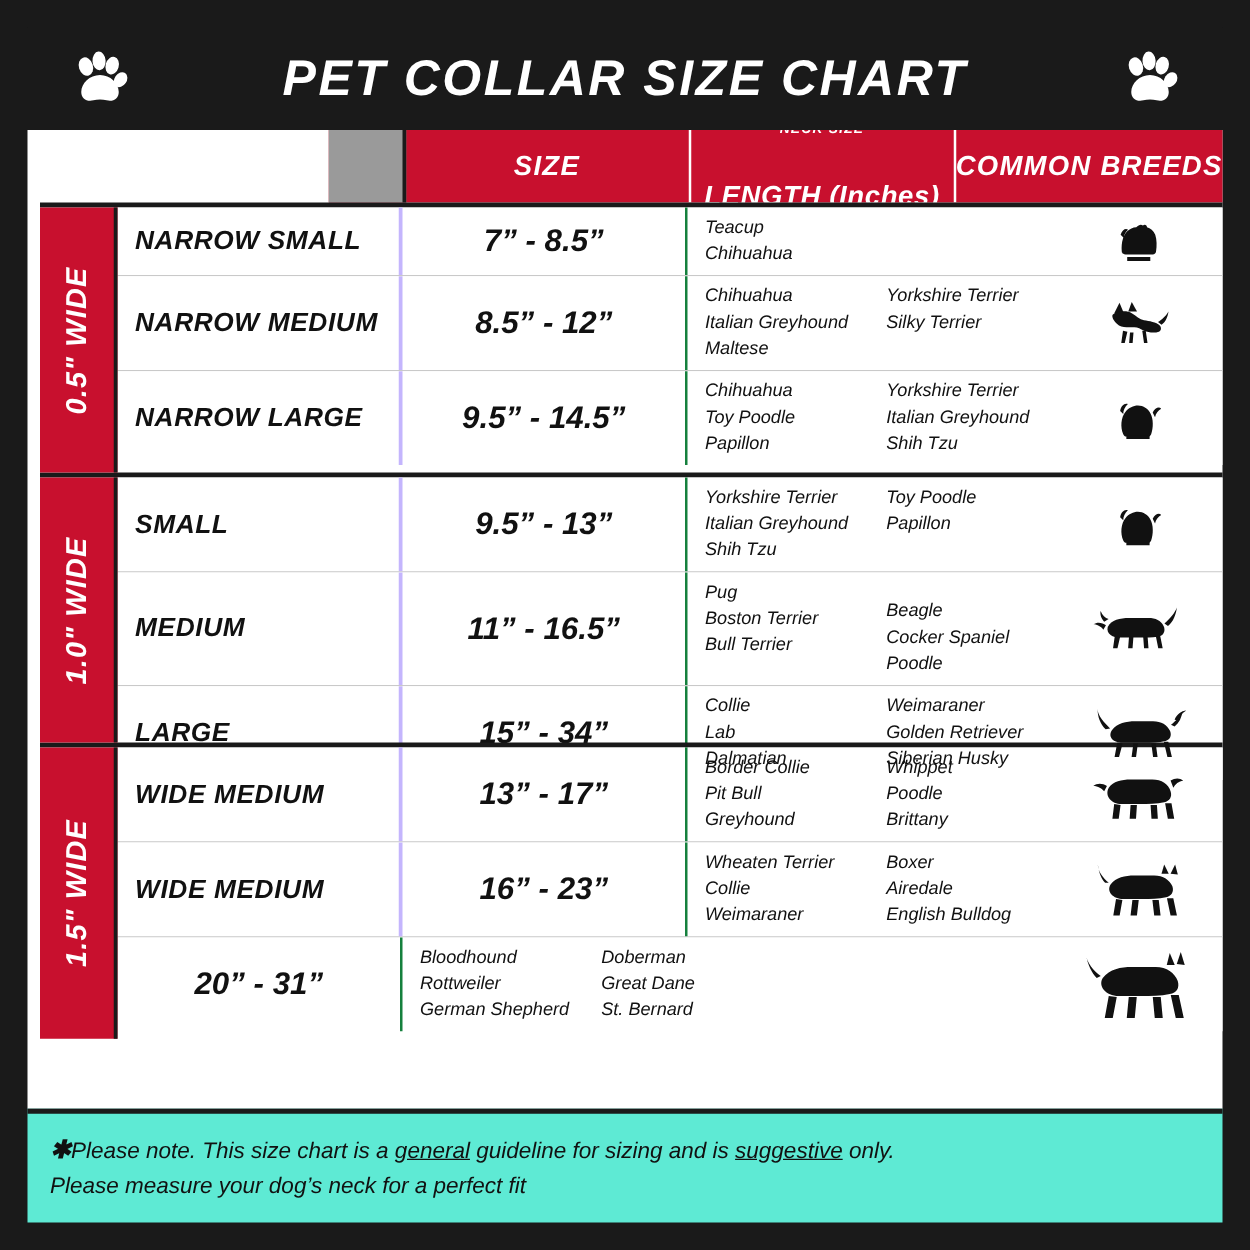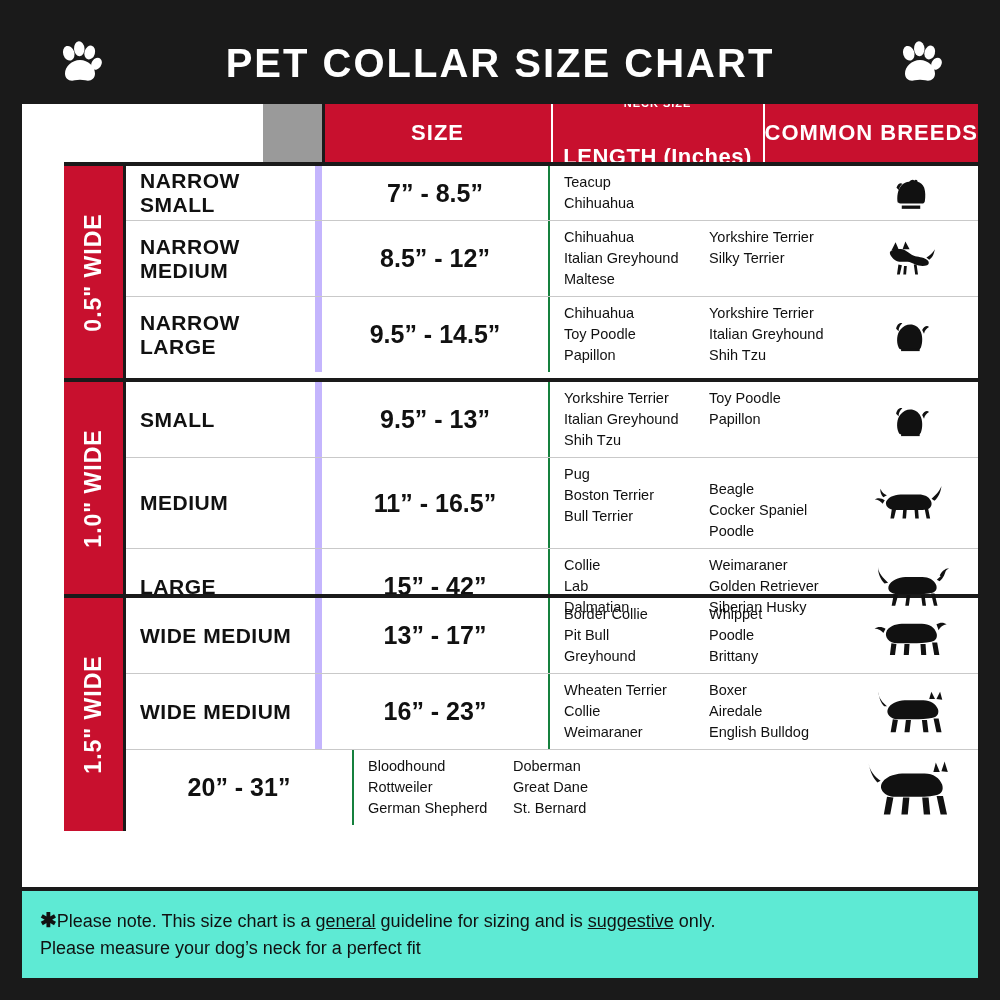--- a/index.html
+++ b/index.html
@@ -14,20 +14,21 @@
     width: 1000px; height: 1000px;
     background: #1a1a1a;
     padding: 22px 22px 22px 22px;
   }
   .inner {
     position: relative;
     width: 956px; height: 956px;
     background: #1a1a1a;
     display: flex;
     flex-direction: column;
+    font-style: italic;
   }
 
   
   .header {
     height: 82px;
     background: #1a1a1a;
     display: flex;
     align-items: center;
     justify-content: center;
     position: relative;
@@ -109,29 +110,29 @@
   .group-rows { flex: 1; display: flex; flex-direction: column; }
 
   .row {
     display: flex;
     border-bottom: 1px solid #c9c9c9;
     background: #ffffff;
   }
   .row:last-child { border-bottom: none; }
 
   .cell-size {
-    width: 196px;
+    width: 228px;
     display: flex;
     align-items: center;
     padding-left: 14px;
     font-size: 21px;
     font-weight: bold;
     color: #111111;
     letter-spacing: 0.5px;
-    border-right: 7px solid #c4b5fd;
+    border-right: 3px solid #c4b5fd;
   }
   .cell-length {
     width: 228px;
     display: flex;
     align-items: center;
     justify-content: center;
     font-size: 25px;
     font-weight: bold;
     color: #111111;
     border-right: 2px solid #15803d;
@@ -327,21 +328,21 @@
                   <path d="M28 36l-2 14h5l3-13zM44 37l-1 13h5l1-13zM60 37l1 13h5l-1-13zM74 35l3 15h5l-3-15z" fill="#111"></path>
                   <path d="M18 24c-4-3-10-4-14-1 4 0 9 3 11 6z" fill="#111"></path>
                   <path d="M84 22c6-5 12-12 14-18-1 8-4 16-10 21z" fill="#111"></path>
                   <path d="M16 20c-3-3-5-8-4-12 2 5 5 8 9 9z" fill="#111"></path>
                 </svg>
               </div>
             </div>
           </div>
           <div class="row">
             <div class="cell-size">LARGE</div>
-            <div class="cell-length">15” - 42”</div>
+            <div class="cell-length">15” - 34”</div>
             <div class="cell-breeds">
               <div class="breed-cols">
                 <div class="breed-col" style="white-space:pre-line;">Collie
 Lab
 Dalmatian</div>
                 <div class="breed-col" style="white-space:pre-line;">Weimaraner
 Golden Retriever
 Siberian Husky</div>
               </div>
               <div class="dog-art">

